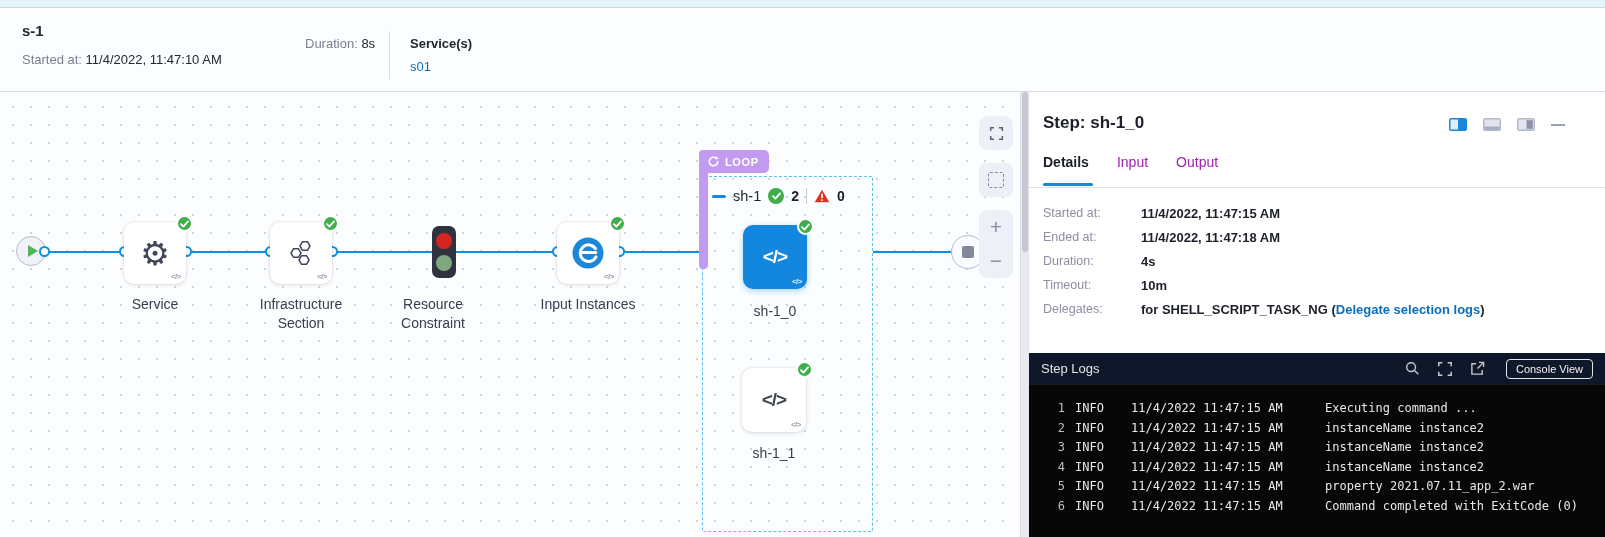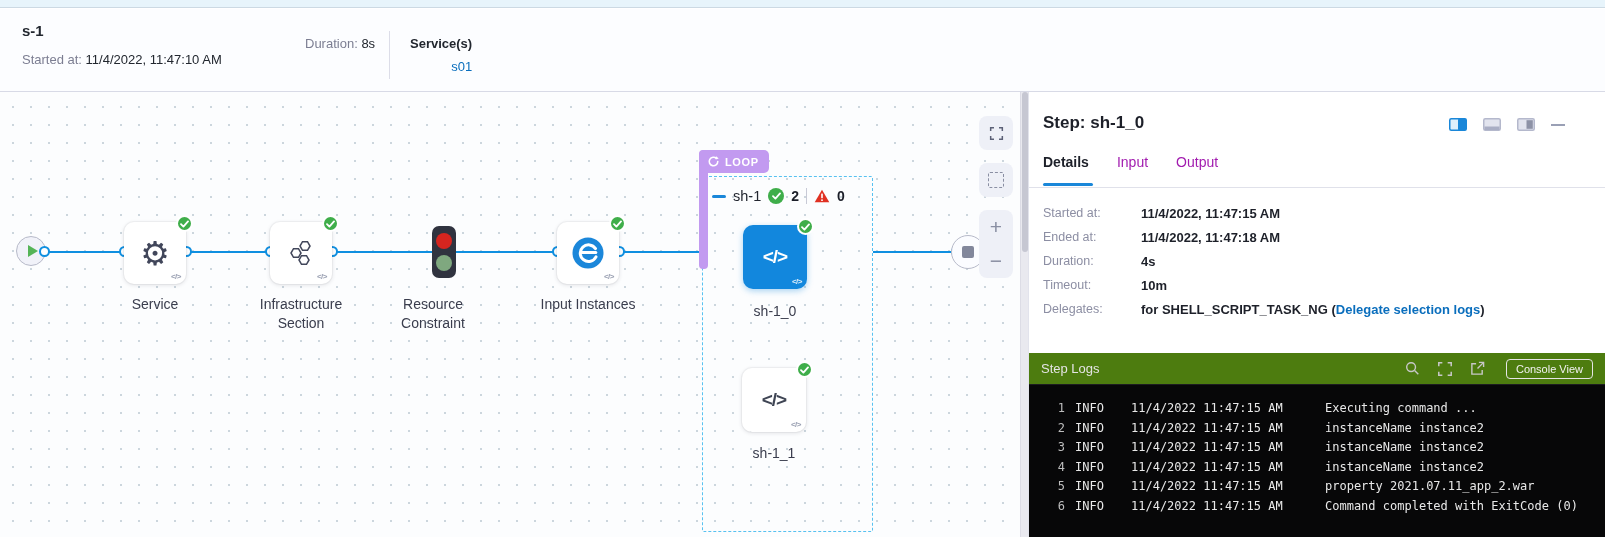--- a/index.html
+++ b/index.html
@@ -1,21 +1,21 @@
 <!DOCTYPE html>
 <html><head>
 <meta charset="utf-8">
 <style>
   * { box-sizing: border-box; margin: 0; padding: 0; }
   body { background:#fff; font-family:"Liberation Sans", sans-serif; }
   .app { position:relative; width:1605px; height:537px; overflow:hidden; background:#fff; }
 
   
   .top-strip { position:absolute; top:0; left:0; right:0; height:8px; background:#e7f4fb; border-bottom:1px solid #ccd9e3; }
-  .exec-header { position:absolute; top:9px; left:0; right:0; height:83px; background:#fcfdff; border-bottom:1px solid #d8dae6;text-align:right; }
+  .exec-header { position:absolute; top:9px; left:0; right:0; height:83px; background:#fcfdff; border-bottom:1px solid #d8dae6; }
   .exec-title { position:absolute; left:22px; top:13px; font-size:15px; font-weight:700; color:#22272f; }
   .meta-row { position:absolute; left:22px; top:43px; font-size:13px; color:#22272f; }
   .meta-label { color:#7c7e92; }
   .meta-val { color:#22272f; }
   .duration-block { position:absolute; left:305px; top:27px; font-size:13px; }
   .hdr-vdiv { position:absolute; left:389px; top:22px; width:1px; height:48px; background:#dcdde8; }
   .kv-block { position:absolute; top:27px; }
   .kv-block .kv-label { font-size:13px; font-weight:700; color:#22272f; margin-bottom:8px; }
   .kv-block .kv-link { font-size:13px; color:#0a6ebd; cursor:pointer; }
   .svc-block { left:410px; }
@@ -90,21 +90,21 @@
   .tab-underline { position:absolute; left:14px; top:91px; width:50px; height:3px; background:#1a87d9; border-radius:2px; }
   .tabs-divider { position:absolute; left:0; right:0; top:95px; height:1px; background:#e0e1ea; }
 
   .details-list { position:absolute; left:14px; top:114px; right:12px; }
   .drow { display:flex; margin-bottom:9px; line-height:15px; }
   .dlabel { width:98px; font-size:12.5px; color:#8c8ea3; }
   .dvalue { font-size:13px; font-weight:700; color:#1d2029; }
   .dlink { color:#0a6ebd; cursor:pointer; }
 
   .logs { position:absolute; left:0; right:0; top:261px; bottom:0; background:#070708; }
-  .logs-header { height:32px; background:#4d7c0f; display:flex; align-items:center; padding:0 12px; border-bottom:1px solid #1c1c20; }
+  .logs-header { height:32px; background:#0f172a; display:flex; align-items:center; padding:0 12px; border-bottom:1px solid #1c1c20; }
   .logs-title { font-size:13px; color:#e4e4e4; }
   .logs-spacer { flex:1; }
   .logs-icons { display:flex; align-items:center; gap:17px; }
   .console-btn { margin-left:4px; border:1px solid #e5e5e5; color:#f2f2f2; font-size:11px; padding:3px 9px;
                  border-radius:4px; background:transparent; font-family:"Liberation Sans", sans-serif; cursor:pointer; }
   .logs-body { padding:14px 0 0 14px; font-family:"DejaVu Sans Mono","Liberation Mono",monospace;
                font-size:12px; line-height:19.6px; color:#e8e8e8; }
   .log-line { display:flex; white-space:pre; }
   .ln { width:22px; text-align:right; color:#bdbdbd; margin-right:10px; }
   .lv { width:56px; }

